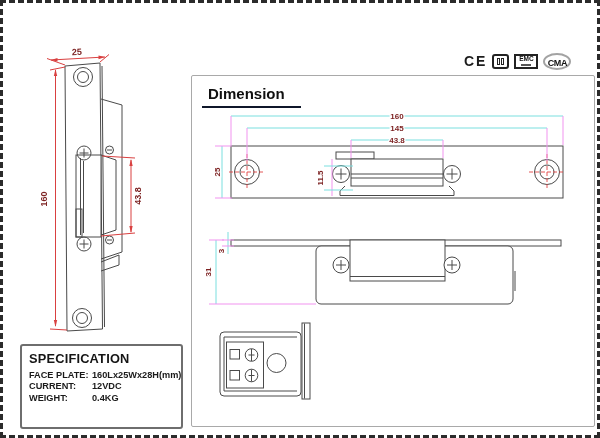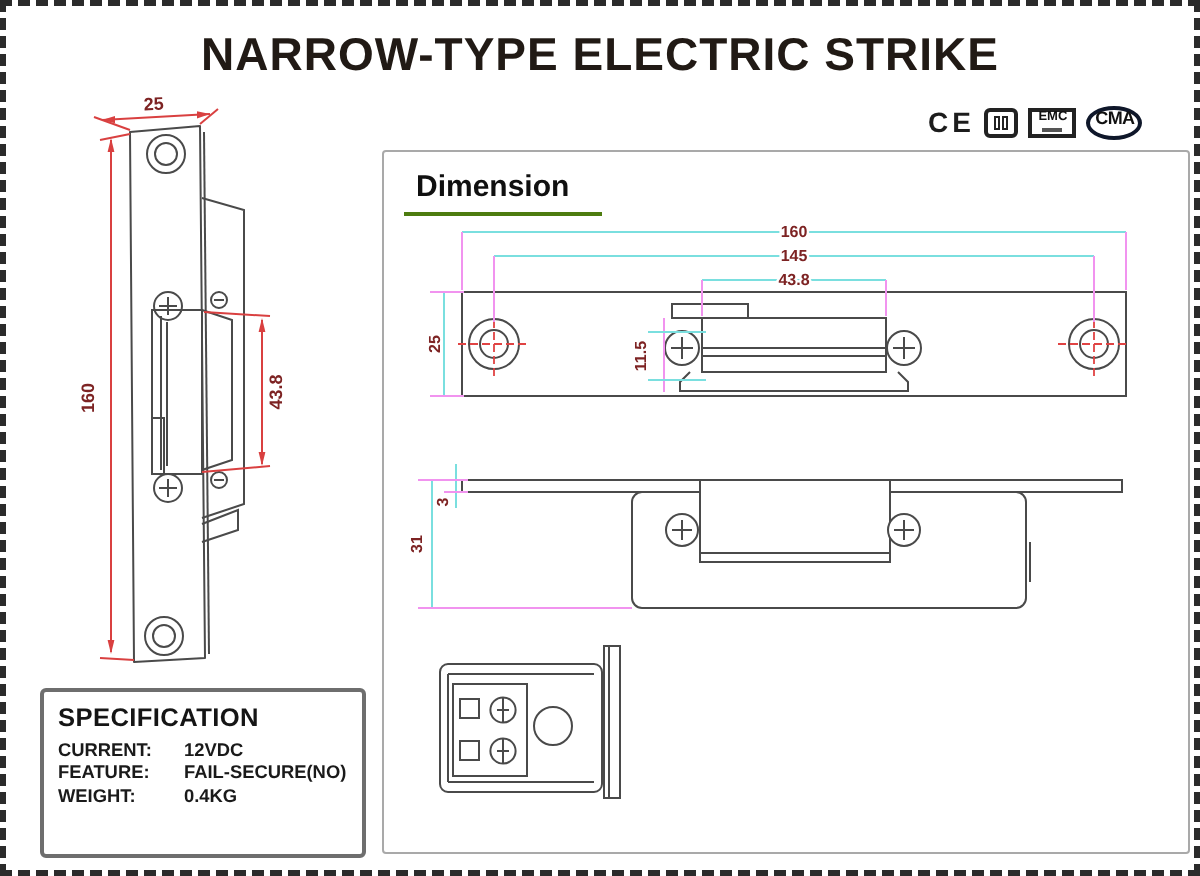--- a/index.html
+++ b/index.html
@@ -15,48 +15,47 @@
   
   .certs{position:absolute;top:47px;left:461px;height:22px;display:flex;align-items:center;gap:5px;}
   .ce-mark{font-size:14px;font-weight:700;color:#1c1c1c;letter-spacing:2px;line-height:1;}
   .seal-box{box-sizing:border-box;width:17px;height:15px;border:2px solid #222;border-radius:3px;
     display:flex;align-items:center;justify-content:center;gap:1px;}
   .seal-bar{width:3px;height:7px;border:1px solid #222;box-sizing:border-box;}
   .emc-box{box-sizing:border-box;width:24px;height:15px;border:2px solid #222;
     display:flex;flex-direction:column;align-items:center;justify-content:center;}
   .emc-text{font-size:6.5px;font-weight:700;color:#111;line-height:1;}
   .emc-sub{width:10px;height:2px;background:#555;margin-top:1px;}
-  .cma-oval{box-sizing:border-box;width:28px;height:17px;border:2px solid #0f172a;border-radius:50%;
-    display:flex;align-items:flex-start;justify-content:center;}
+  .cma-oval{box-sizing:border-box;width:28px;height:17px;border:2px solid #a3a3a3;border-radius:50%;
+    display:flex;align-items:flex-end;justify-content:center;}
   .cma-text{font-size:9px;font-weight:900;color:#111;letter-spacing:-.3px;line-height:1;}
   
   .dim-panel{position:absolute;left:188px;top:72px;width:404px;height:352px;
     border:1px solid #a9a9a9;border-radius:2px;background:transparent;box-sizing:border-box;}
   .dim-heading{position:absolute;left:10px;top:9px;display:inline-block;
-    padding:0 16px 4px 6px;border-bottom:2px solid #4d7c0f;
+    padding:0 16px 4px 6px;border-bottom:2px solid #0f172a;
     font-size:15px;font-weight:700;color:#101010;}
   
   .spec-box{position:absolute;left:17px;top:341px;width:163px;height:85px;box-sizing:border-box;
     border:2px solid #6e6e6e;border-radius:3px;background:#fff;padding:5px 6px 0 7px;overflow:hidden;}
   .spec-heading{font-size:12.8px;font-weight:900;color:#151515;letter-spacing:.2px;margin-bottom:4px;}
   .spec-row{font-size:9.2px;font-weight:700;color:#1a1a1a;line-height:11.4px;white-space:nowrap;}
   .spec-label{display:inline-block;min-width:63px;}
   
   .draw{position:absolute;left:0;top:0;pointer-events:none;}
   .dimlab{font-family:"Liberation Sans",sans-serif;font-size:8px;font-weight:700;fill:#7d2323;
     paint-order:stroke;stroke:#ffffff;stroke-width:2.4px;}
   .redlab{font-family:"Liberation Sans",sans-serif;font-size:9px;font-weight:700;fill:#7d2323;
     paint-order:stroke;stroke:#ffffff;stroke-width:2.4px;}
 </style>
 </head>
 <body>
 
 <div class="page">
 
-  <div class="title">NARROW-TYPE ELECTRIC STRIKE</div>
 
   <div class="certs">
     <span class="ce-mark">CE</span>
     <span class="seal-box">
       <span class="seal-bar"></span>
       <span class="seal-bar"></span>
     </span>
     <span class="emc-box">
       <span class="emc-text">EMC</span>
       <span class="emc-sub"></span>
@@ -66,24 +65,24 @@
     </span>
   </div>
 
   <div class="dim-panel">
     <span class="dim-heading">Dimension</span>
   </div>
 
   <div class="spec-box">
     <div class="spec-heading">SPECIFICATION</div>
     <div class="spec-row">
-      <span class="spec-label">CURRENT:</span><span>12VDC</span>
+      <span class="spec-label">FACE PLATE:</span><span>160Lx25Wx28H(mm)</span>
     </div>
     <div class="spec-row">
-      <span class="spec-label">FEATURE:</span><span>FAIL-SECURE(NO)</span>
+      <span class="spec-label">CURRENT:</span><span>12VDC</span>
     </div>
     <div class="spec-row">
       <span class="spec-label">WEIGHT:</span><span>0.4KG</span>
     </div>
   </div>
 
   <svg class="draw" width="600" height="438" viewBox="0 0 600 438">
 
     <g stroke="#4a4a4a" fill="none" stroke-width="1">
 

